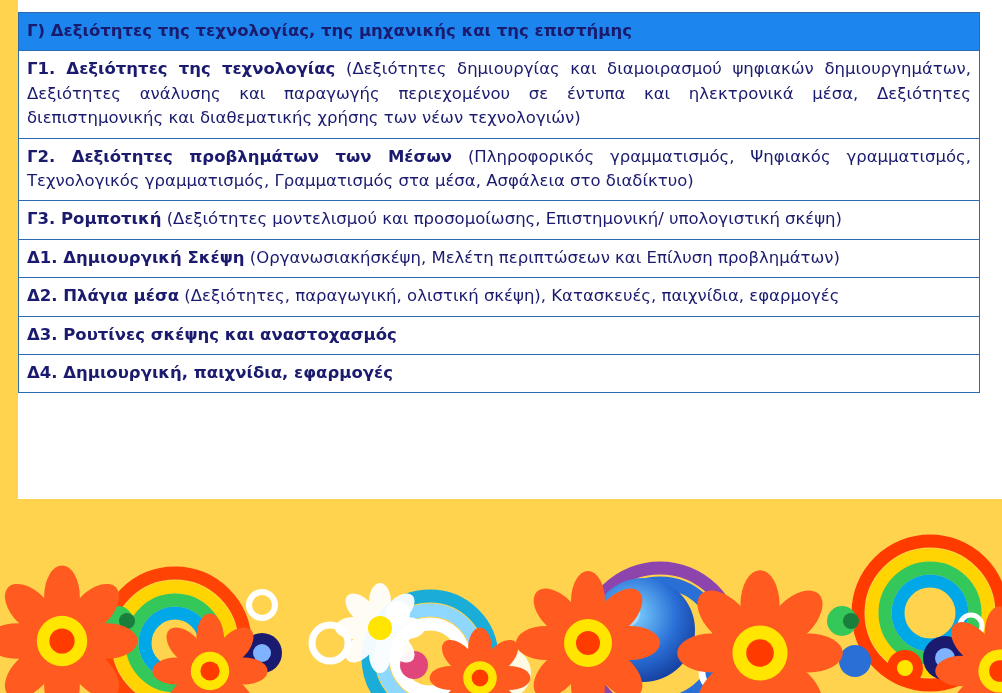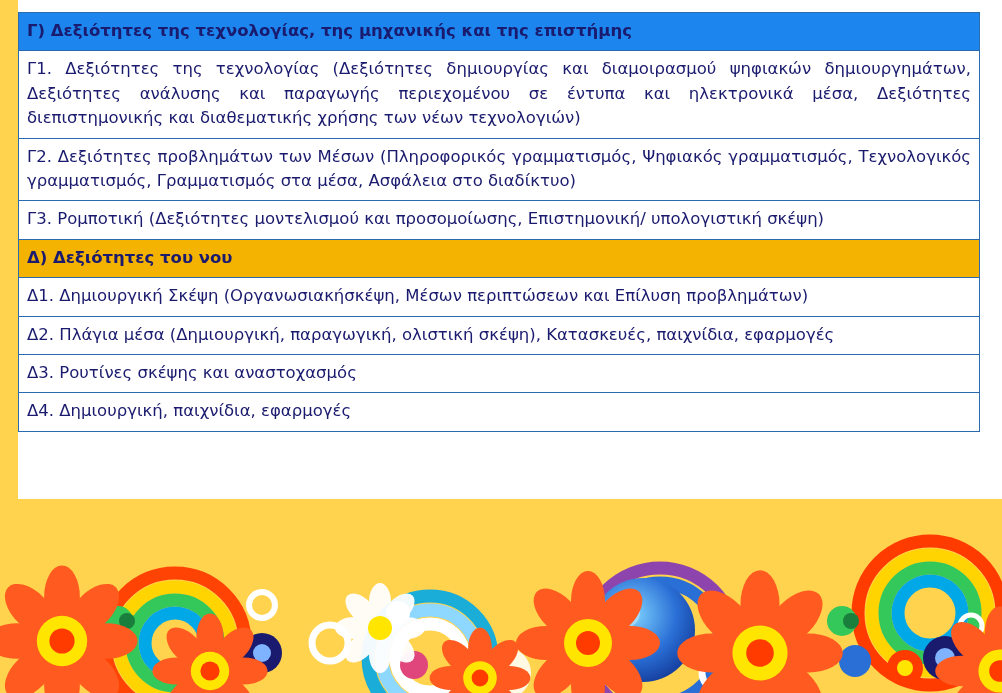--- a/index.html
+++ b/index.html
@@ -83,21 +83,21 @@
     color: #14145a;
     font-weight: bold;
     font-size: 16.5px;
     padding-top: 5px;
     padding-bottom: 6px;
     text-align: left;
   }
   td.row-cell {
     background: #ffffff;
   }
-  .b { font-weight: normal; }
+  .b { font-weight: bold; }
   .n { font-weight: normal; }
 
   
   .deco-svg {
     position: absolute;
     left: 0;
     bottom: 0;
     width: 1002px;
     height: 200px;
   }
@@ -116,27 +116,24 @@
       <tr>
         <td class="row-cell"><span class="b">Γ1. Δεξιότητες της τεχνολογίας</span><span class="n"> (Δεξιότητες δημιουργίας και διαμοιρασμού ψηφιακών δημιουργημάτων, Δεξιότητες ανάλυσης και παραγωγής περιεχομένου σε έντυπα και ηλεκτρονικά μέσα, Δεξιότητες διεπιστημονικής και διαθεματικής χρήσης των νέων τεχνολογιών)</span></td>
       </tr>
       <tr>
         <td class="row-cell"><span class="b">Γ2. Δεξιότητες προβλημάτων των Μέσων</span><span class="n"> (Πληροφορικός γραμματισμός, Ψηφιακός γραμματισμός, Τεχνολογικός γραμματισμός, Γραμματισμός στα μέσα, Ασφάλεια στο διαδίκτυο)</span></td>
       </tr>
       <tr>
         <td class="row-cell"><span class="b">Γ3. Ρομποτική</span><span class="n"> (Δεξιότητες μοντελισμού και προσομοίωσης, Επιστημονική/ υπολογιστική σκέψη)</span></td>
       </tr>
       <tr>
-        <td class="header-orange">Δ) Δεξιότητες του νου</td>
-      </tr>
-      <tr>
-        <td class="row-cell"><span class="b">Δ1. Δημιουργική Σκέψη</span><span class="n"> (Οργανωσιακήσκέψη, Μέσων περιπτώσεων και Επίλυση προβλημάτων)</span></td>
-      </tr>
-      <tr>
-        <td class="row-cell"><span class="b">Δ2. Πλάγια μέσα</span><span class="n"> (Δημιουργική, παραγωγική, ολιστική σκέψη), Κατασκευές, παιχνίδια, εφαρμογές</span></td>
+        <td class="row-cell"><span class="b">Δ1. Δημιουργική Σκέψη</span><span class="n"> (Οργανωσιακήσκέψη, Μελέτη περιπτώσεων και Επίλυση προβλημάτων)</span></td>
+      </tr>
+      <tr>
+        <td class="row-cell"><span class="b">Δ2. Πλάγια μέσα</span><span class="n"> (Δεξιότητες, παραγωγική, ολιστική σκέψη), Κατασκευές, παιχνίδια, εφαρμογές</span></td>
       </tr>
       <tr>
         <td class="row-cell"><span class="b">Δ3. Ρουτίνες σκέψης και αναστοχασμός</span><span class="n"></span></td>
       </tr>
       <tr>
         <td class="row-cell"><span class="b">Δ4. Δημιουργική, παιχνίδια, εφαρμογές</span><span class="n"></span></td>
       </tr>
     </tbody>
   </table>
 </div>

